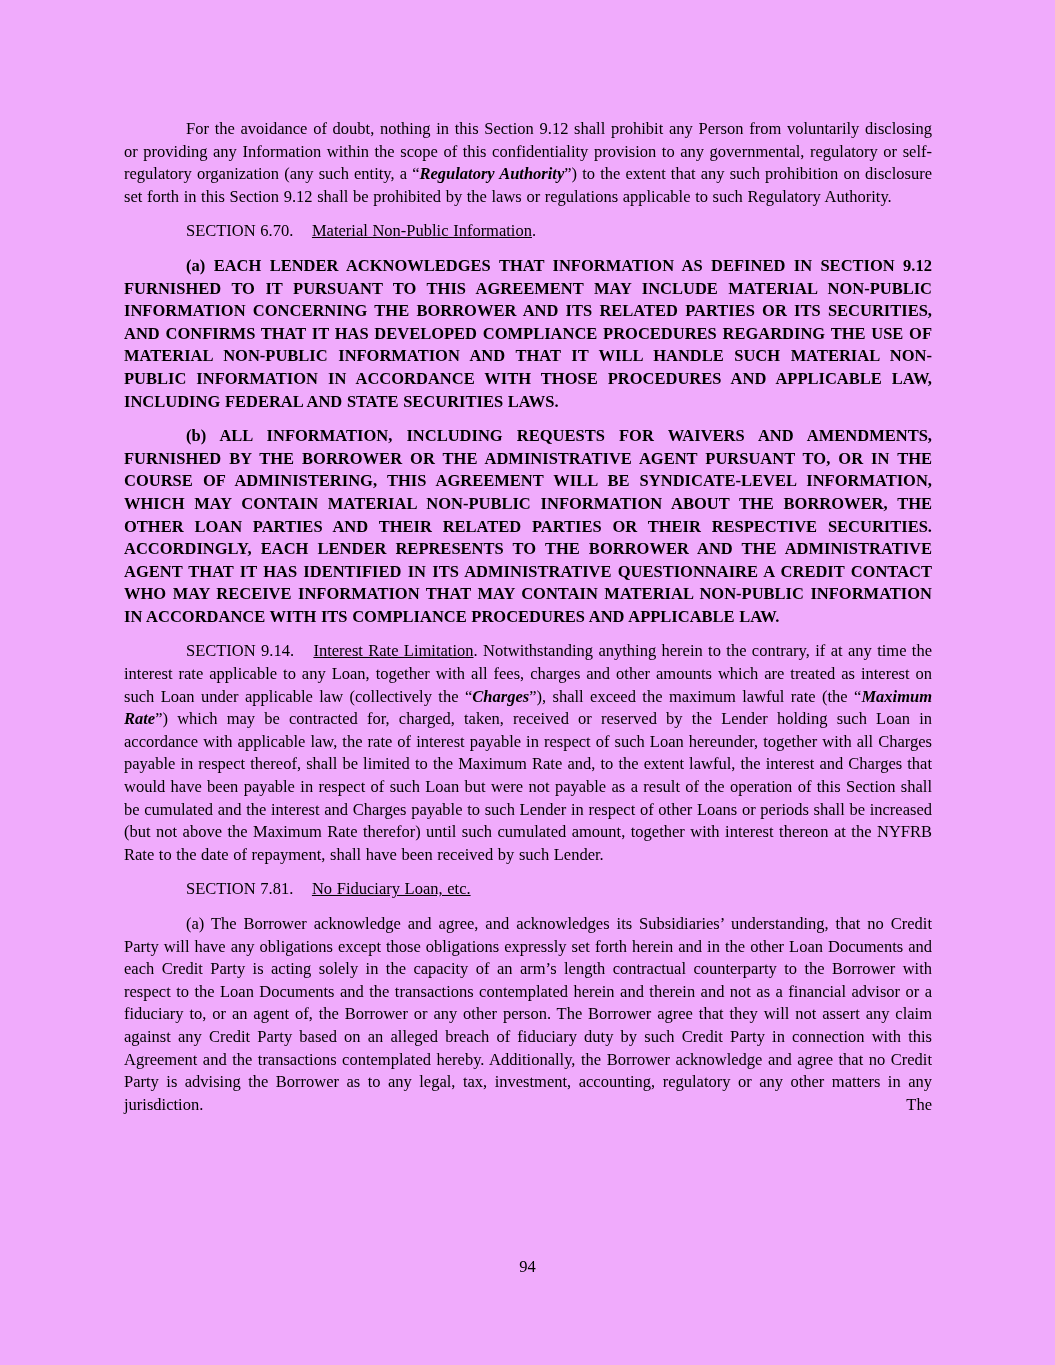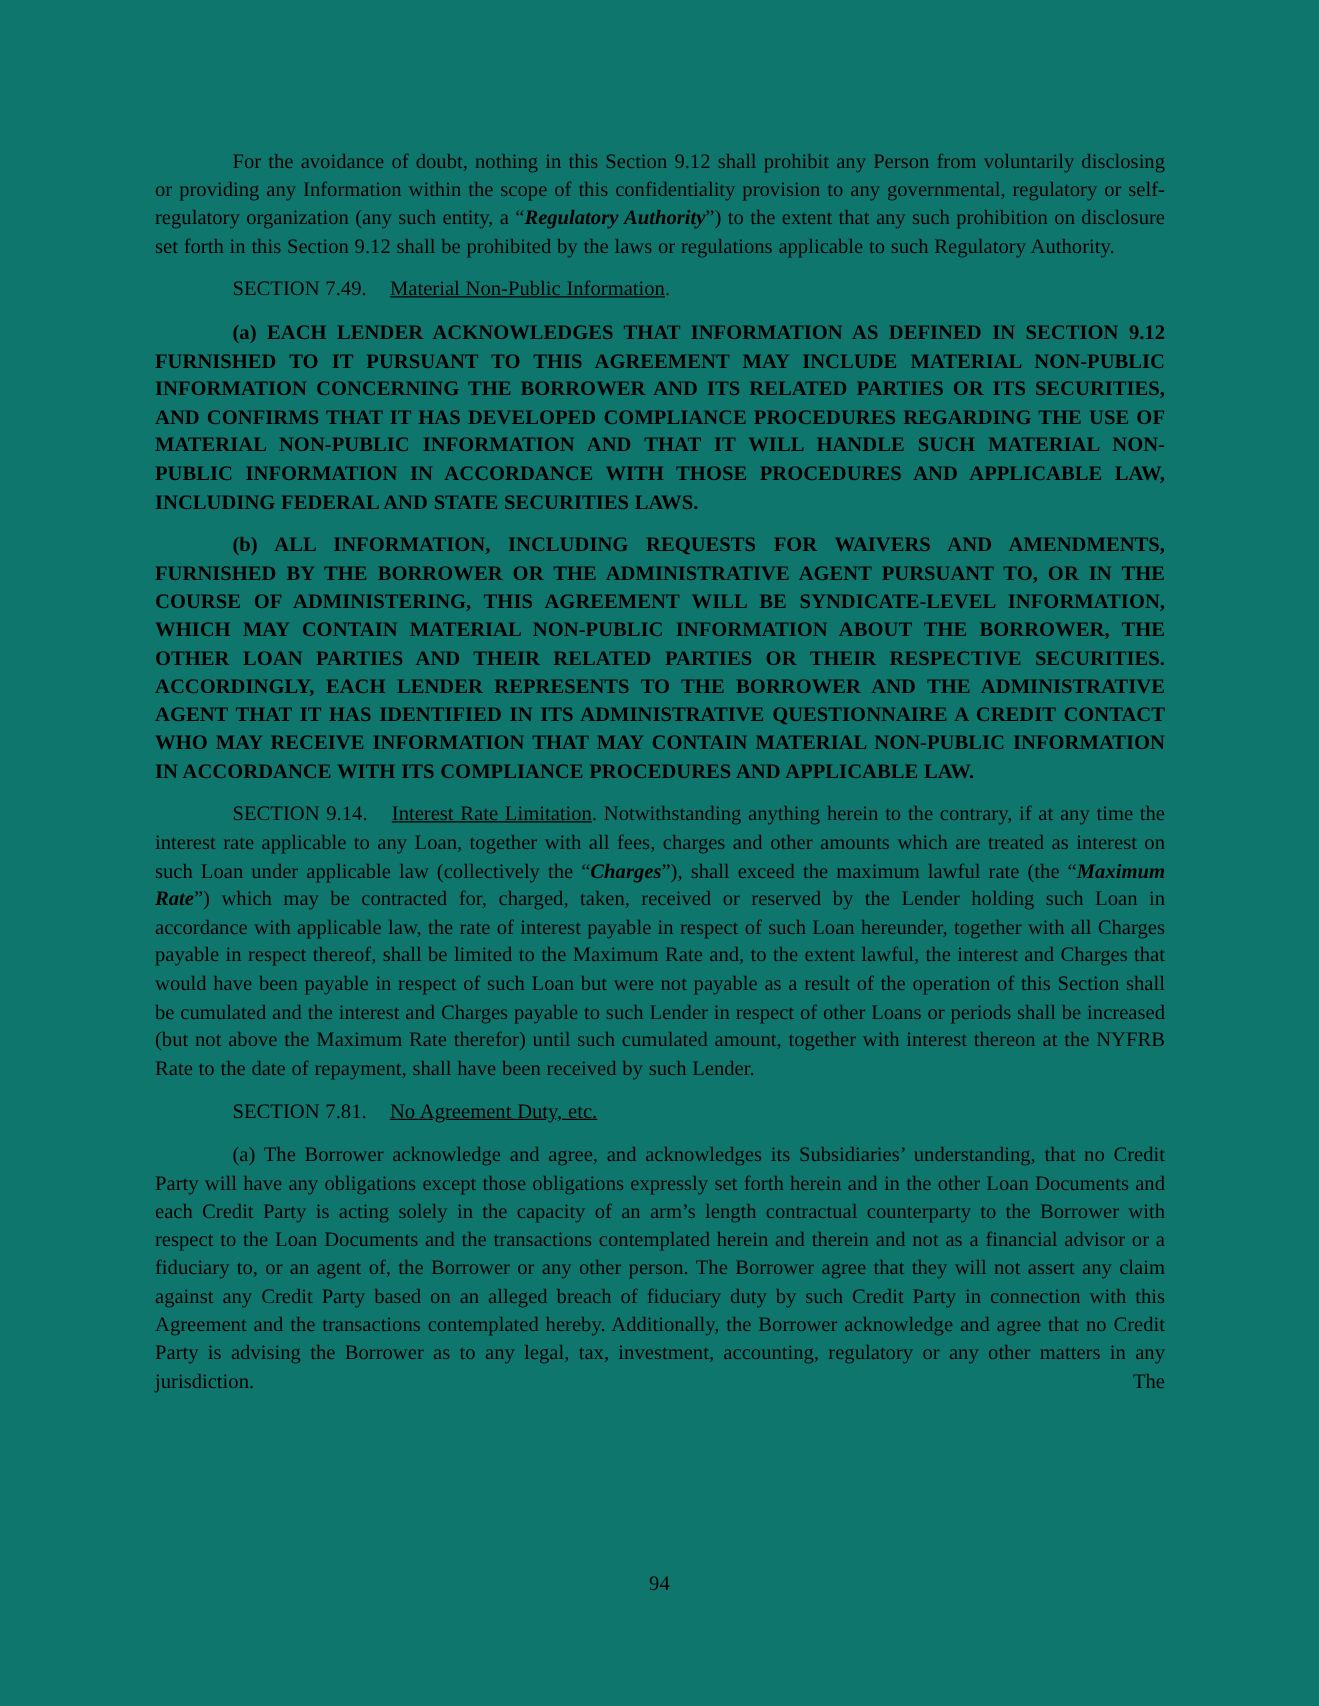--- a/index.html
+++ b/index.html
@@ -1,21 +1,21 @@
 <!DOCTYPE html>
 <html><head>
 <meta charset="utf-8">
 <style>
   * { margin: 0; padding: 0; box-sizing: border-box; }
   html, body { background: #ffffff; }
   .page {
     position: relative;
     width: 1055px;
     height: 1365px;
-    background: #0f766e;
+    background: #f0abfc;
     color: #000000;
     font-family: "Liberation Serif", "DejaVu Serif", serif;
     overflow: hidden;
     margin: 0 auto;
   }
   .doc-body {
     position: absolute;
     top: 118px;
     left: 124px;
     width: 808px;
@@ -41,23 +41,23 @@
     font-size: 16.5px;
     line-height: 22.6px;
   }
 </style>
 </head>
 <body>
 
 <div class="page">
   <main class="doc-body">
     <p class="para"><span class="seg">For the avoidance of doubt, nothing in this Section 9.12 shall prohibit any Person from voluntarily disclosing or providing any Information within the scope of this confidentiality provision to any governmental, regulatory or self-regulatory organization (any such entity, a “</span><span class="seg b i">Regulatory Authority</span><span class="seg">”) to the extent that any such prohibition on disclosure set forth in this Section 9.12 shall be prohibited by the laws or regulations applicable to such Regulatory Authority.</span></p>
-    <p class="para"><span class="seg">SECTION 7.49. </span><span class="seg u">Material Non-Public Information</span><span class="seg">.</span></p>
+    <p class="para"><span class="seg">SECTION 6.70. </span><span class="seg u">Material Non-Public Information</span><span class="seg">.</span></p>
     <p class="para"><span class="seg b">(a) EACH LENDER ACKNOWLEDGES THAT INFORMATION AS DEFINED IN SECTION 9.12 FURNISHED TO IT PURSUANT TO THIS AGREEMENT MAY INCLUDE MATERIAL NON-PUBLIC INFORMATION CONCERNING THE BORROWER AND ITS RELATED PARTIES OR ITS SECURITIES, AND CONFIRMS THAT IT HAS DEVELOPED COMPLIANCE PROCEDURES REGARDING THE USE OF MATERIAL NON-PUBLIC INFORMATION AND THAT IT WILL HANDLE SUCH MATERIAL NON-PUBLIC INFORMATION IN ACCORDANCE WITH THOSE PROCEDURES AND APPLICABLE LAW, INCLUDING FEDERAL AND STATE SECURITIES LAWS.</span></p>
     <p class="para"><span class="seg b">(b) ALL INFORMATION, INCLUDING REQUESTS FOR WAIVERS AND AMENDMENTS, FURNISHED BY THE BORROWER OR THE ADMINISTRATIVE AGENT PURSUANT TO, OR IN THE COURSE OF ADMINISTERING, THIS AGREEMENT WILL BE SYNDICATE-LEVEL INFORMATION, WHICH MAY CONTAIN MATERIAL NON-PUBLIC INFORMATION ABOUT THE BORROWER, THE OTHER LOAN PARTIES AND THEIR RELATED PARTIES OR THEIR RESPECTIVE SECURITIES. ACCORDINGLY, EACH LENDER REPRESENTS TO THE BORROWER AND THE ADMINISTRATIVE AGENT THAT IT HAS IDENTIFIED IN ITS ADMINISTRATIVE QUESTIONNAIRE A CREDIT CONTACT WHO MAY RECEIVE INFORMATION THAT MAY CONTAIN MATERIAL NON-PUBLIC INFORMATION IN ACCORDANCE WITH ITS COMPLIANCE PROCEDURES AND APPLICABLE LAW.</span></p>
     <p class="para"><span class="seg">SECTION 9.14. </span><span class="seg u">Interest Rate Limitation</span><span class="seg">. Notwithstanding anything herein to the contrary, if at any time the interest rate applicable to any Loan, together with all fees, charges and other amounts which are treated as interest on such Loan under applicable law (collectively the “</span><span class="seg b i">Charges</span><span class="seg">”), shall exceed the maximum lawful rate (the “</span><span class="seg b i">Maximum Rate</span><span class="seg">”) which may be contracted for, charged, taken, received or reserved by the Lender holding such Loan in accordance with applicable law, the rate of interest payable in respect of such Loan hereunder, together with all Charges payable in respect thereof, shall be limited to the Maximum Rate and, to the extent lawful, the interest and Charges that would have been payable in respect of such Loan but were not payable as a result of the operation of this Section shall be cumulated and the interest and Charges payable to such Lender in respect of other Loans or periods shall be increased (but not above the Maximum Rate therefor) until such cumulated amount, together with interest thereon at the NYFRB Rate to the date of repayment, shall have been received by such Lender.</span></p>
-    <p class="para"><span class="seg">SECTION 7.81. </span><span class="seg u">No Agreement Duty, etc.</span></p>
+    <p class="para"><span class="seg">SECTION 7.81. </span><span class="seg u">No Fiduciary Loan, etc.</span></p>
     <p class="para jlast"><span class="seg">(a) The Borrower acknowledge and agree, and acknowledges its Subsidiaries’ understanding, that no Credit Party will have any obligations except those obligations expressly set forth herein and in the other Loan Documents and each Credit Party is acting solely in the capacity of an arm’s length contractual counterparty to the Borrower with respect to the Loan Documents and the transactions contemplated herein and therein and not as a financial advisor or a fiduciary to, or an agent of, the Borrower or any other person. The Borrower agree that they will not assert any claim against any Credit Party based on an alleged breach of fiduciary duty by such Credit Party in connection with this Agreement and the transactions contemplated hereby. Additionally, the Borrower acknowledge and agree that no Credit Party is advising the Borrower as to any legal, tax, investment, accounting, regulatory or any other matters in any jurisdiction. The</span></p>
   </main>
   <footer class="page-footer">
     <span>94</span>
   </footer>
 </div>
 
 </body></html>

